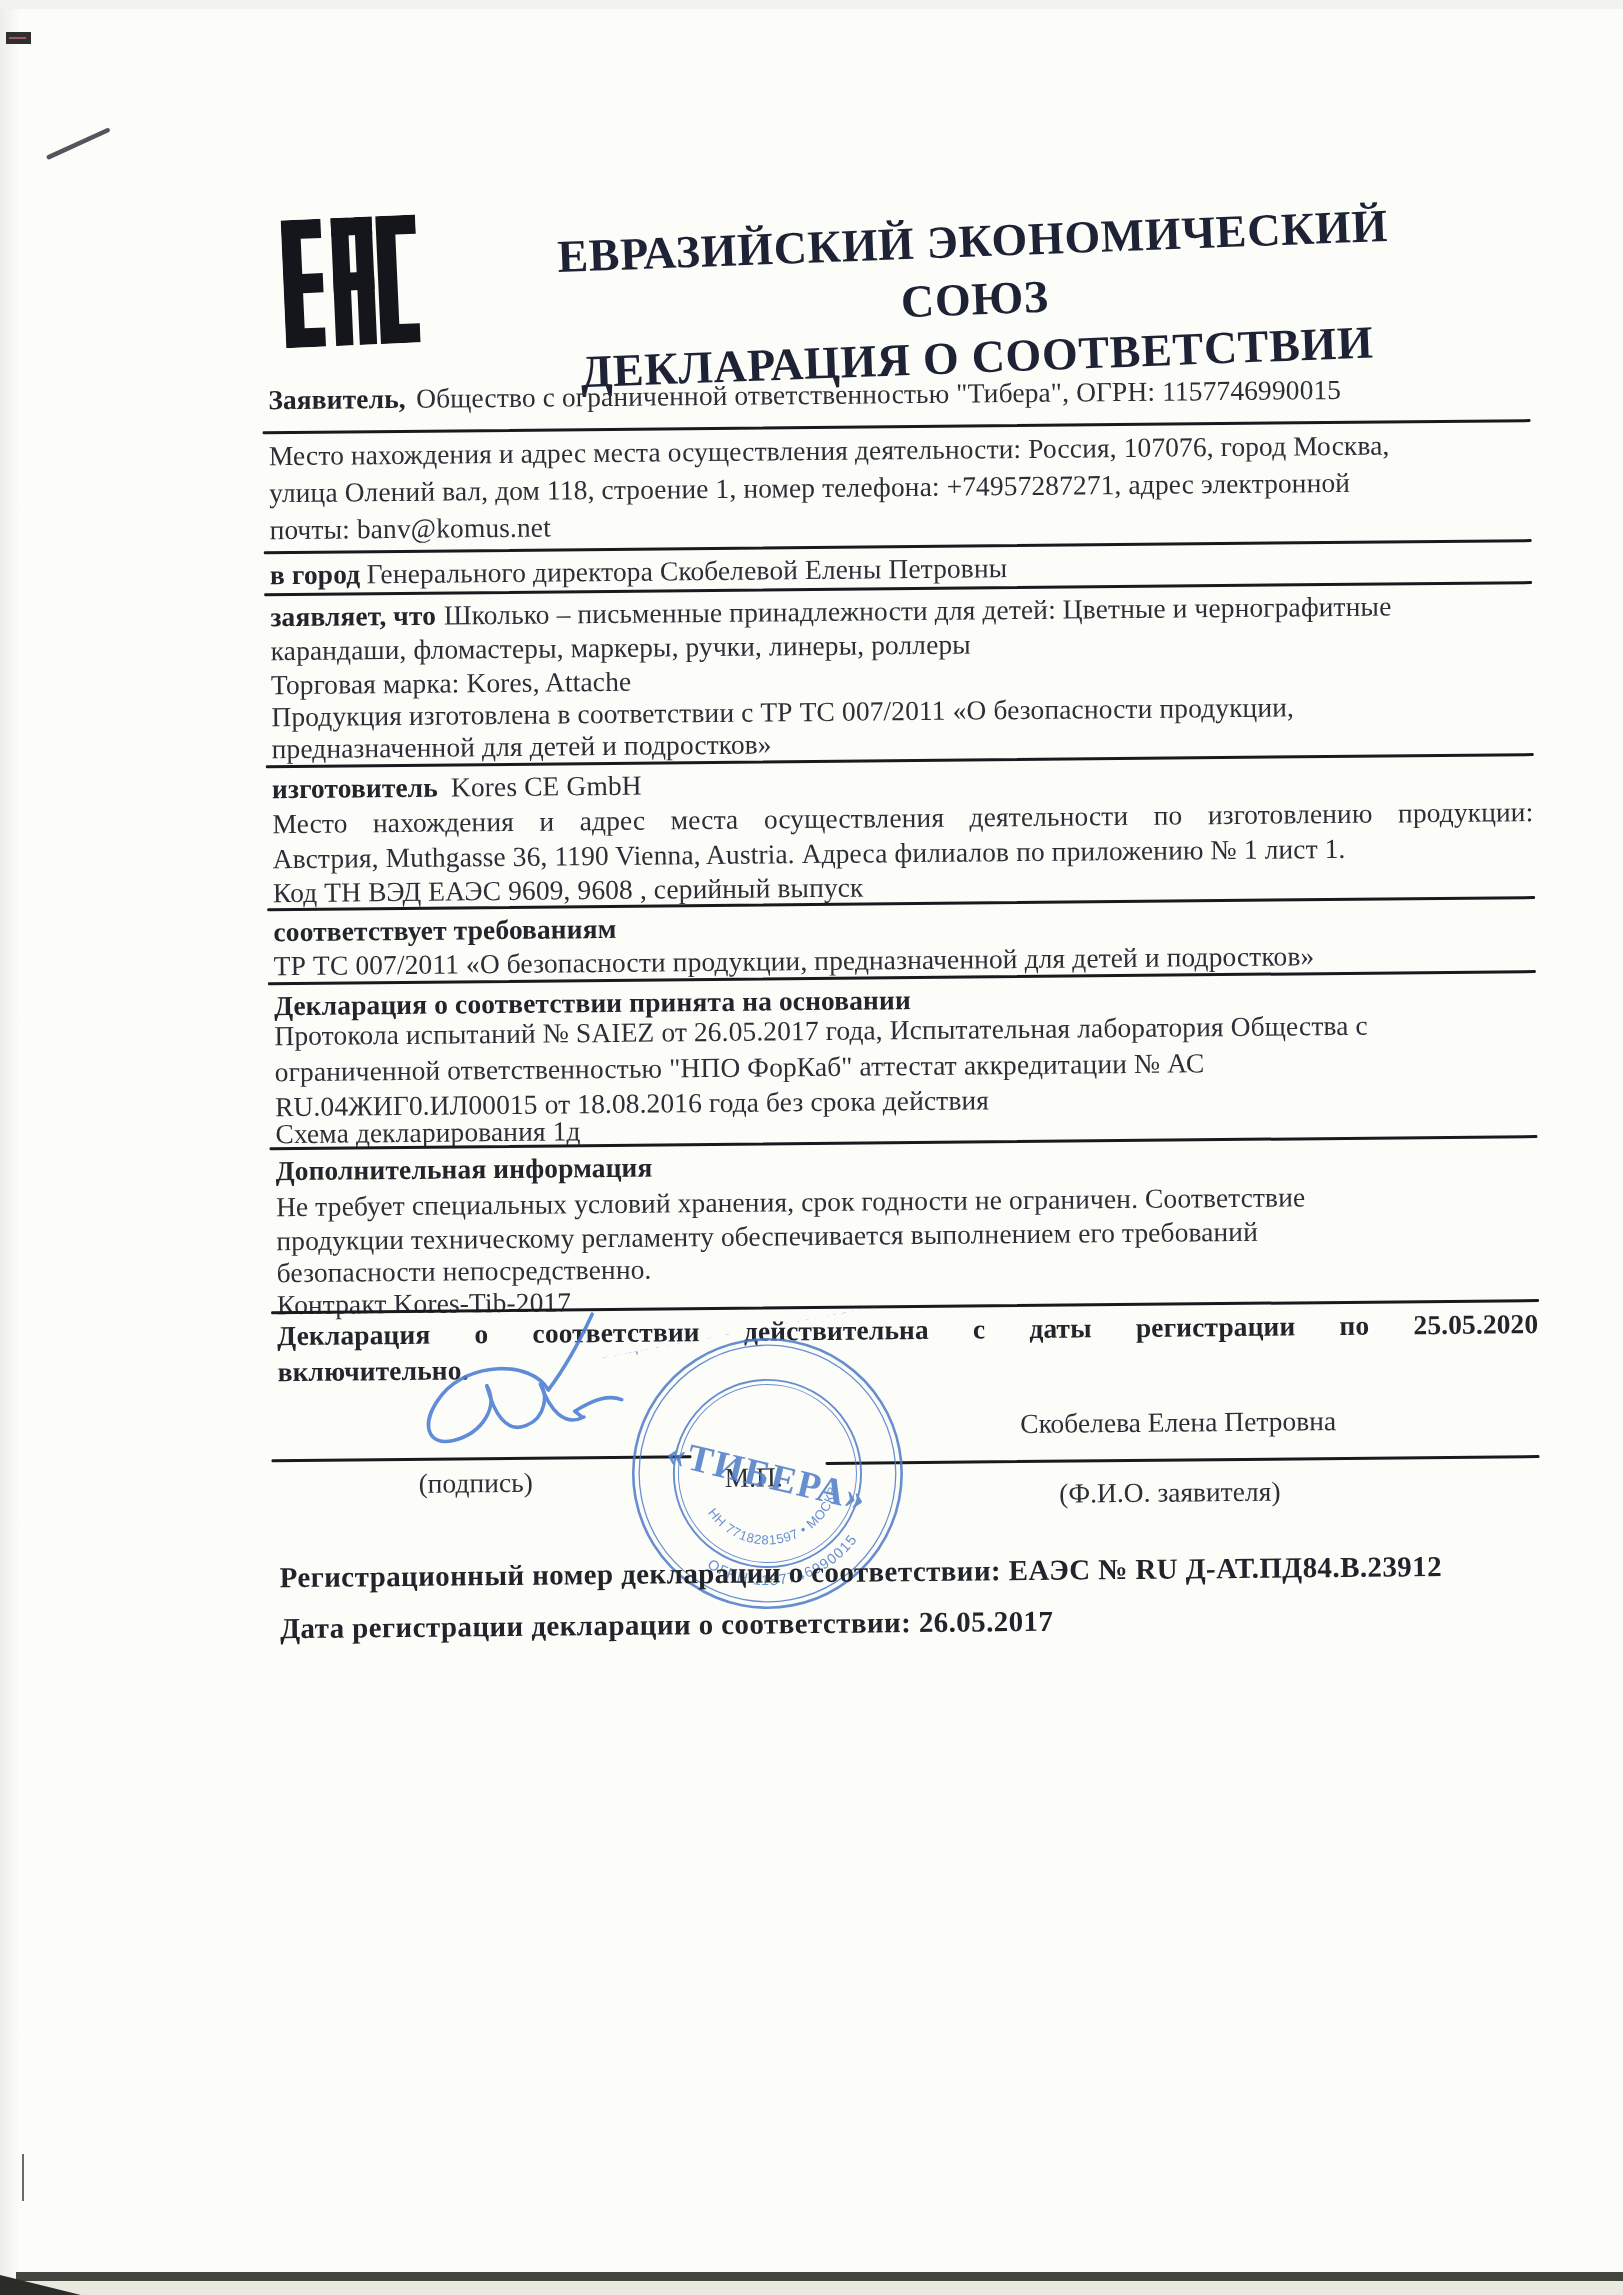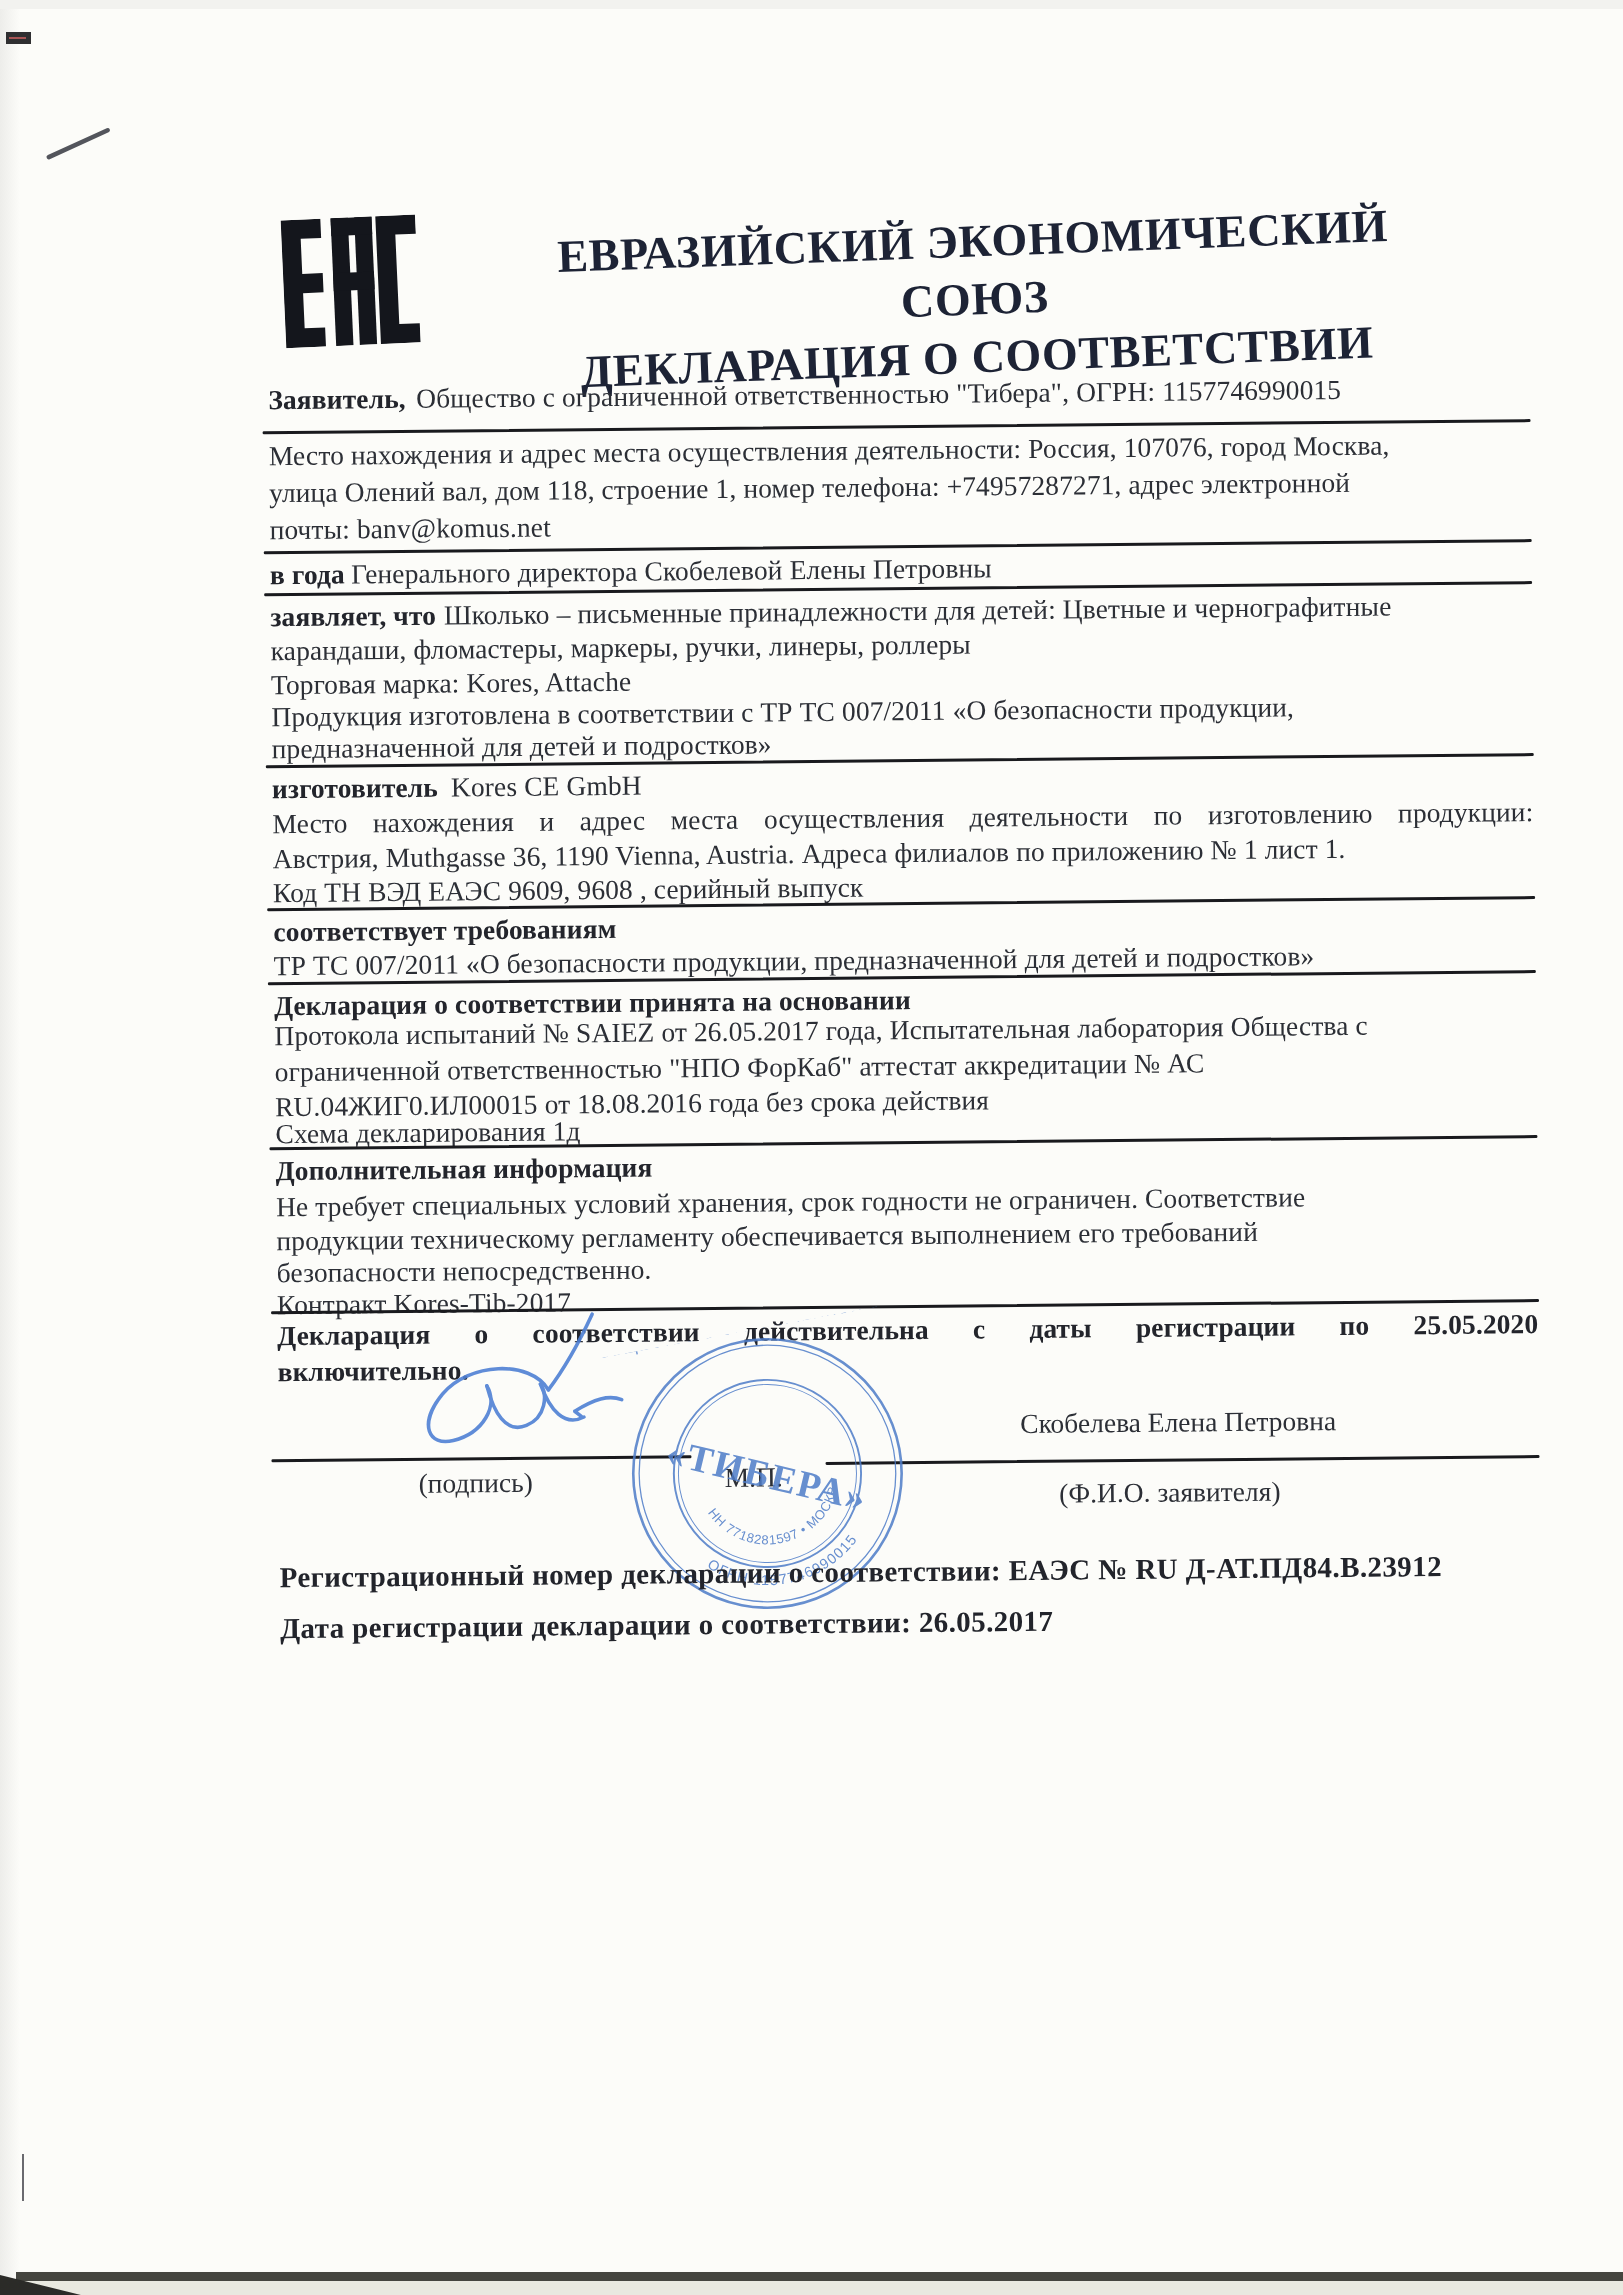--- a/index.html
+++ b/index.html
@@ -66,21 +66,21 @@
       <span class="b sp">Заявитель,</span><span>Общество с ограниченной ответственностью "Тибера", ОГРН: 1157746990015</span>
     </div>
     <div class="rule" style="top:426px"></div>
 
     <div class="row" style="top:434px">Место нахождения и адрес места осуществления деятельности: Россия, 107076, город Москва,</div>
     <div class="row" style="top:471px">улица Олений вал, дом 118, строение 1, номер телефона: +74957287271, адрес электронной</div>
     <div class="row" style="top:508px">почты: banv@komus.net</div>
     <div class="rule" style="top:546px"></div>
 
     <div class="row" style="top:553px">
-      <span class="b" style="margin-right:6.5px">в года</span><span>Генерального директора Скобелевой Елены Петровны</span>
+      <span class="b" style="margin-right:6.5px">в город</span><span>Генерального директора Скобелевой Елены Петровны</span>
     </div>
     <div class="rule" style="top:588px"></div>
 
     <div class="row" style="top:595px">
       <span class="b" style="margin-right:7.9px">заявляет, что</span><span>Школько – письменные принадлежности для детей: Цветные и чернографитные</span>
     </div>
     <div class="row" style="top:629px">карандаши, фломастеры, маркеры, ручки, линеры, роллеры</div>
     <div class="row" style="top:663px">Торговая марка: Kores, Attache</div>
     <div class="row" style="top:695px">Продукция изготовлена в соответствии с ТР ТС 007/2011 «О безопасности продукции,</div>
     <div class="row" style="top:727px">предназначенной для детей и подростков»</div>

